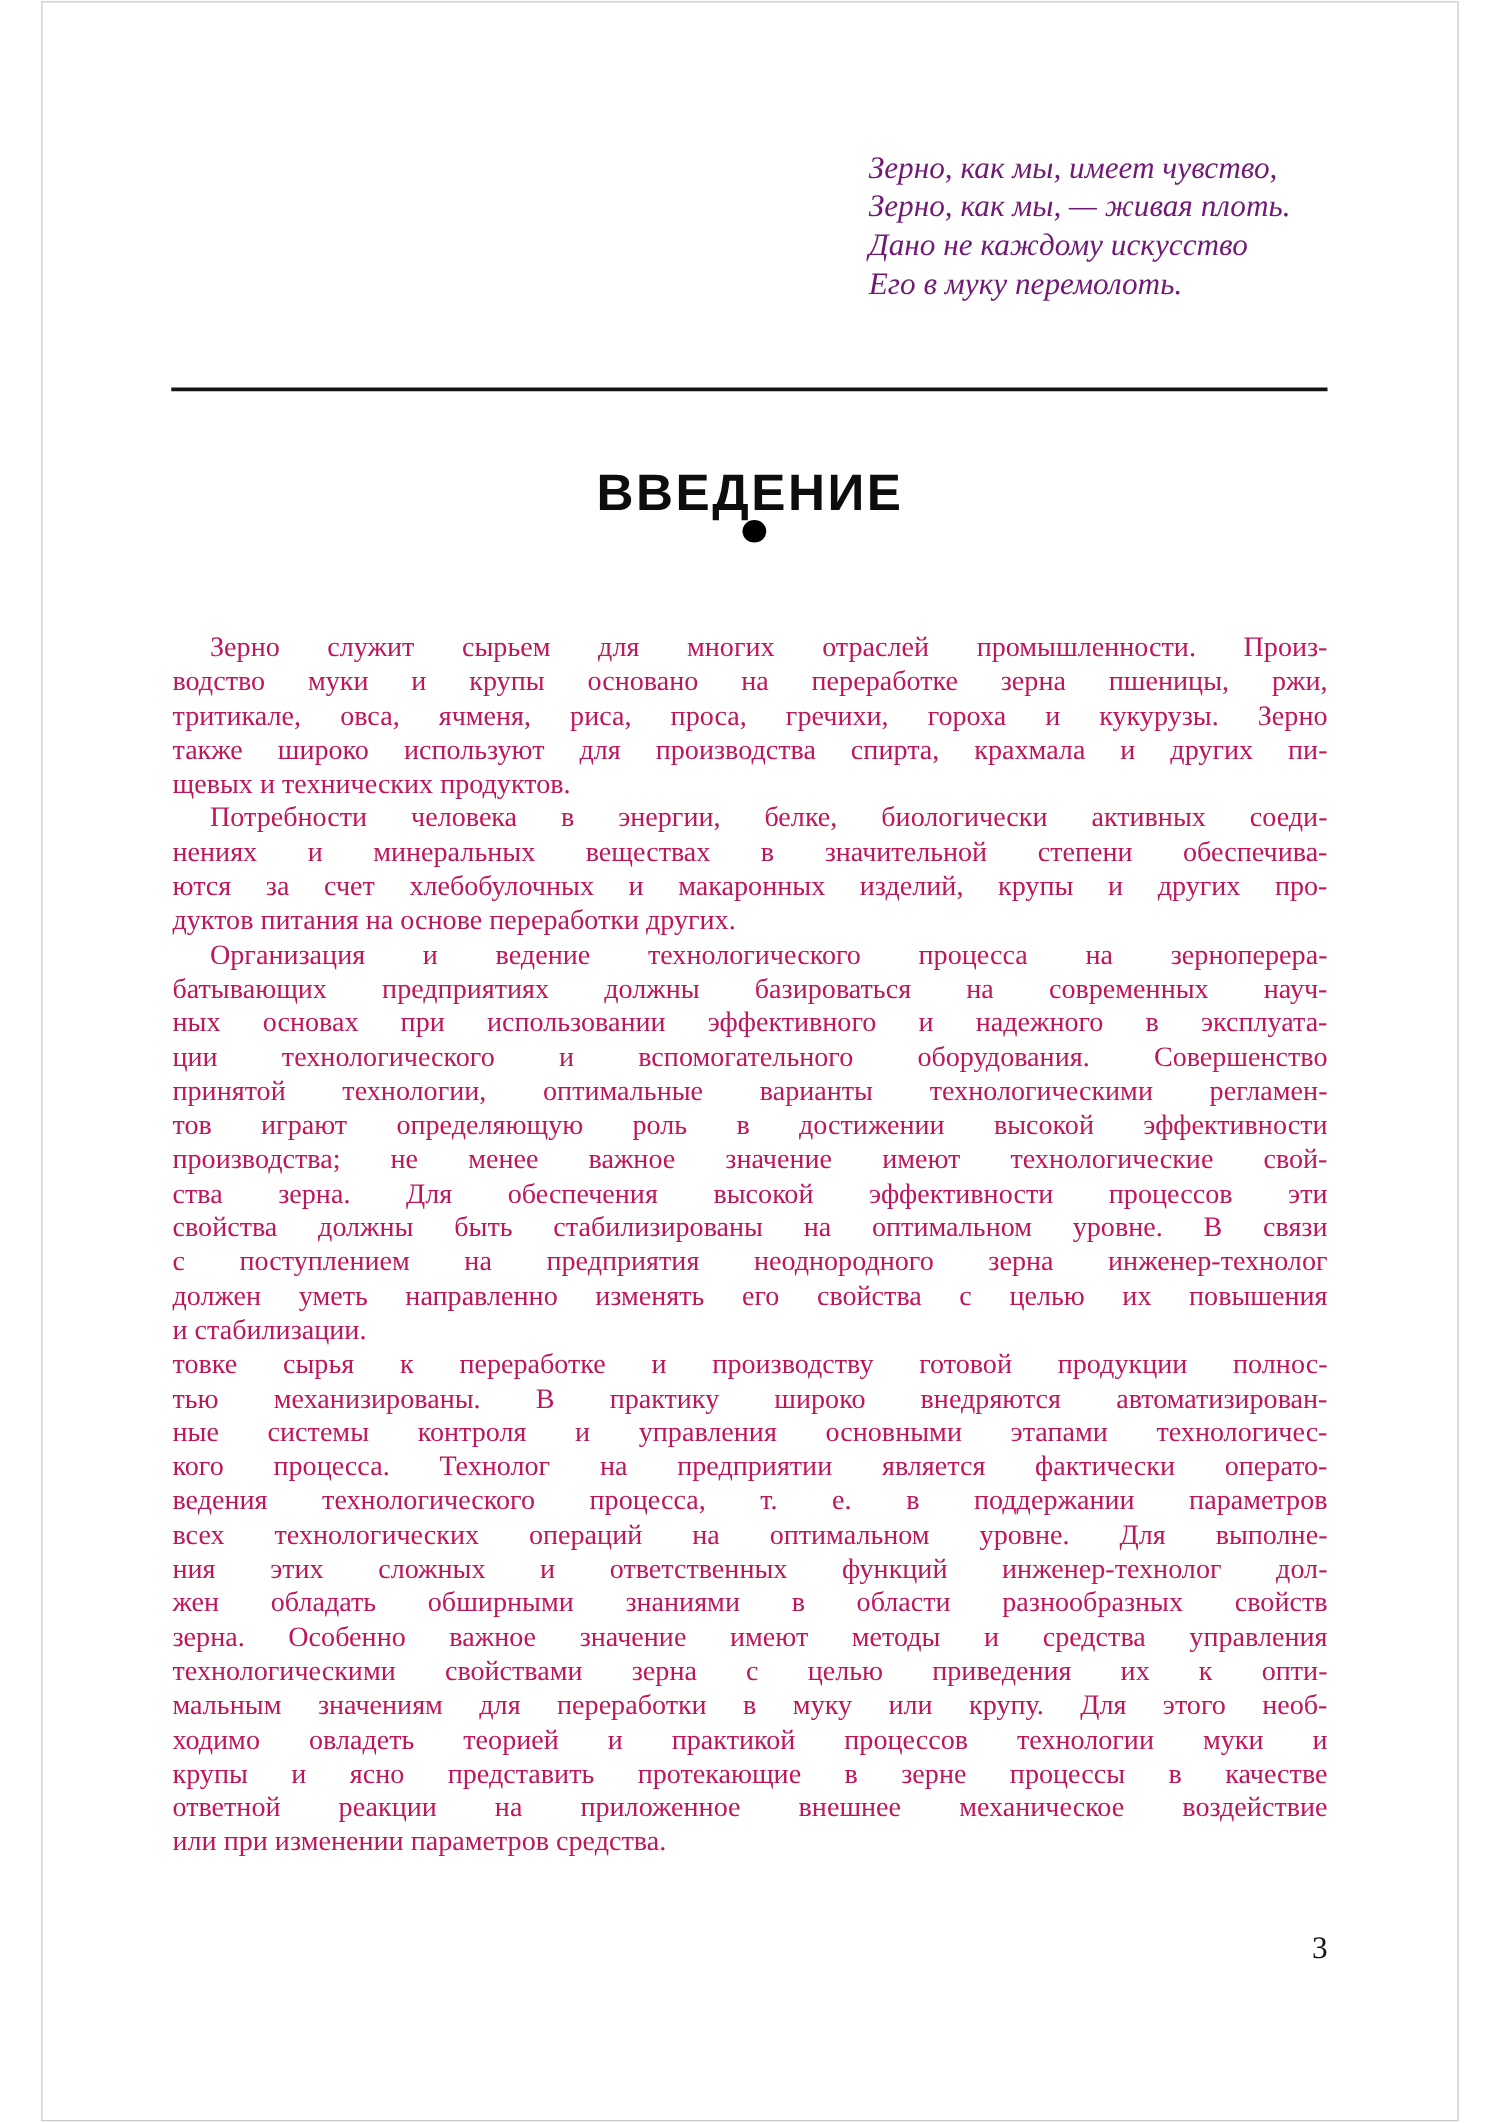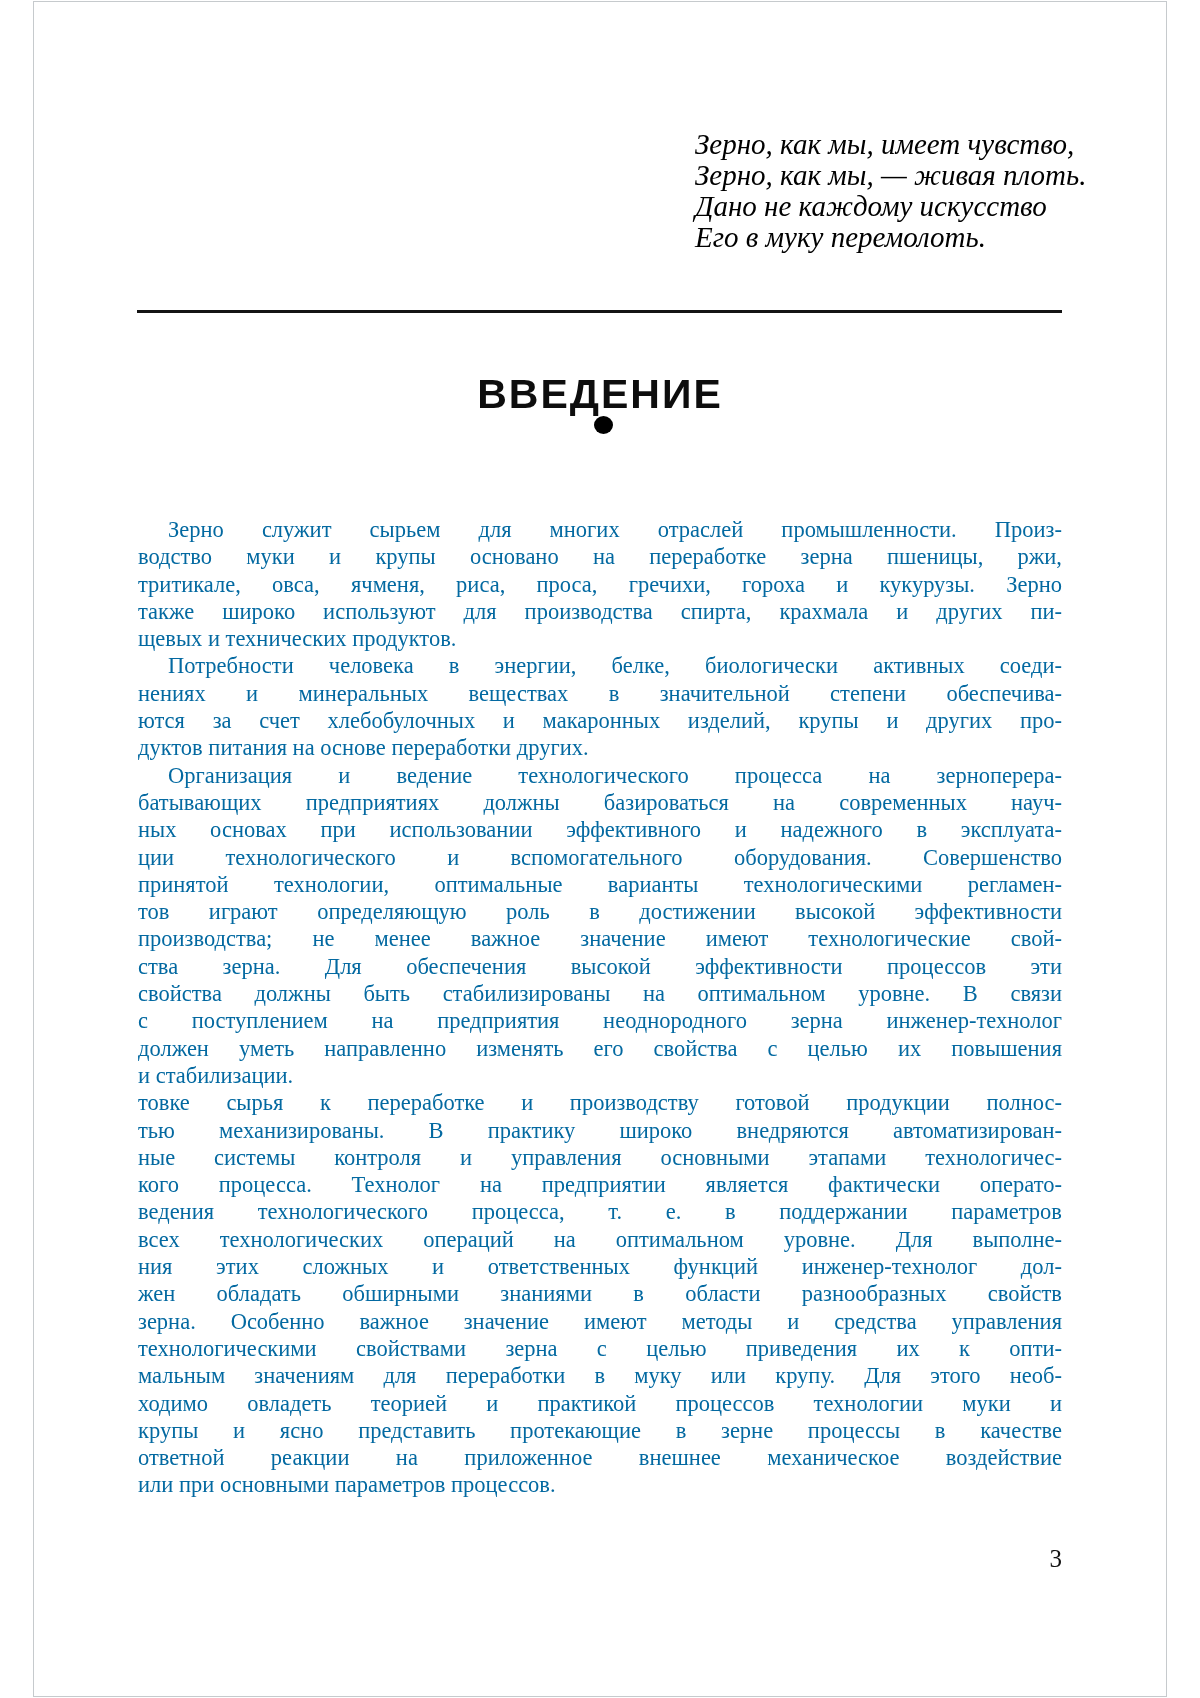--- a/index.html
+++ b/index.html
@@ -20,26 +20,26 @@
     left: 33px;
     top: 1px;
     width: 1132px;
     height: 1694px;
     border: 1px solid #c6cacd;
     pointer-events: none;
   }
   .epigraph {
     position: absolute;
     left: 695px;
-    top: 129px;
+    top: 119px;
     font-style: italic;
-    font-size: 29px;
+    font-size: 25px;
     line-height: 31px;
     white-space: nowrap;
-    color: #000000;
+    color: #701a75;
   }
   .section-rule {
     position: absolute;
     left: 137px;
     top: 310px;
     width: 925px;
     height: 3px;
     background: #141414;
   }
   .page-title {
@@ -64,25 +64,25 @@
   .section-bullet .dot {
     width: 19px;
     height: 18px;
     border-radius: 50%;
     background: #000;
     margin-left: 456px; 
   }
   .body-text {
     position: absolute;
     left: 138px;
-    top: 516px;
+    top: 504px;
     width: 924px;
     font-size: 22.5px;
     line-height: 27.3px;
-    color: #0369a1;
+    color: #be185d;
   }
   .body-text .line {
     text-align: justify;
     text-align-last: justify;
     white-space: normal;
   }
   .body-text .line.para-first {
     text-indent: 30px;
   }
   .body-text .line.para-last {
@@ -147,16 +147,16 @@
     <div class="line">ведения технологического процесса, т. е. в поддержании параметров</div>
     <div class="line">всех технологических операций на оптимальном уровне. Для выполне-</div>
     <div class="line">ния этих сложных и ответственных функций инженер-технолог дол-</div>
     <div class="line">жен обладать обширными знаниями в области разнообразных свойств</div>
     <div class="line">зерна. Особенно важное значение имеют методы и средства управления</div>
     <div class="line">технологическими свойствами зерна с целью приведения их к опти-</div>
     <div class="line">мальным значениям для переработки в муку или крупу. Для этого необ-</div>
     <div class="line">ходимо овладеть теорией и практикой процессов технологии муки и</div>
     <div class="line">крупы и ясно представить протекающие в зерне процессы в качестве</div>
     <div class="line">ответной реакции на приложенное внешнее механическое воздействие</div>
-    <div class="line para-last">или при основными параметров процессов.</div>
+    <div class="line para-last">или при изменении параметров средства.</div>
   </div>
 
 <div class="page-number">3</div>
 
 </body></html>

